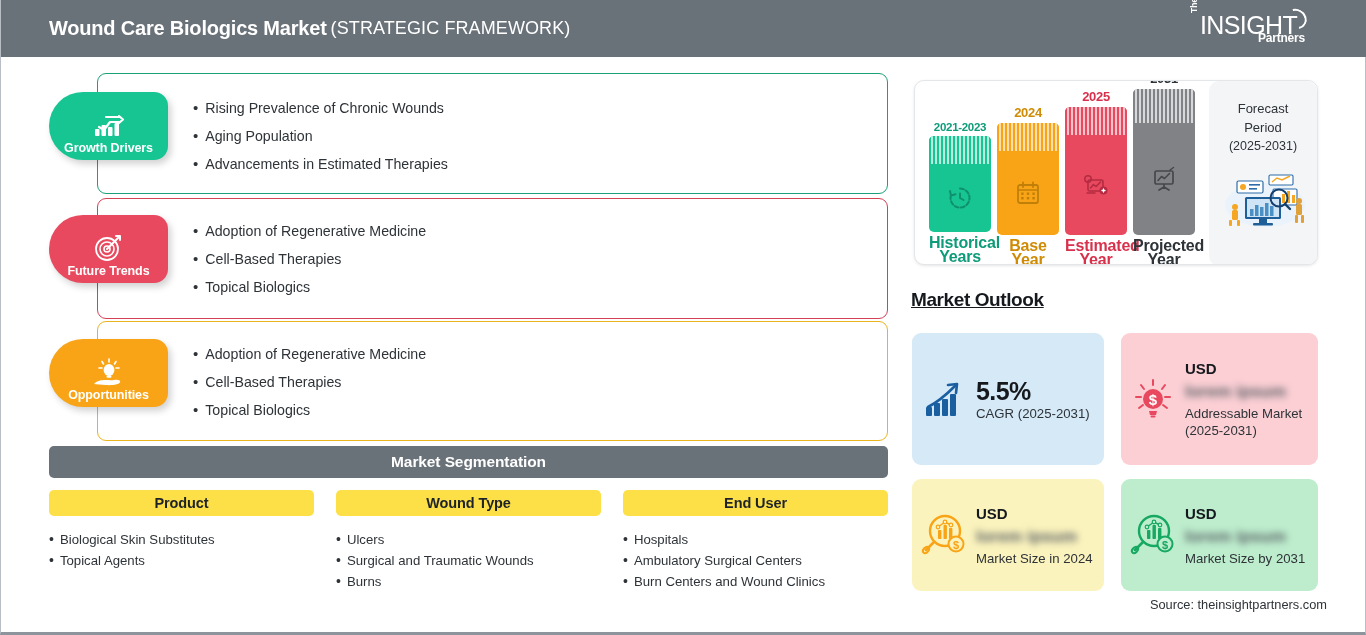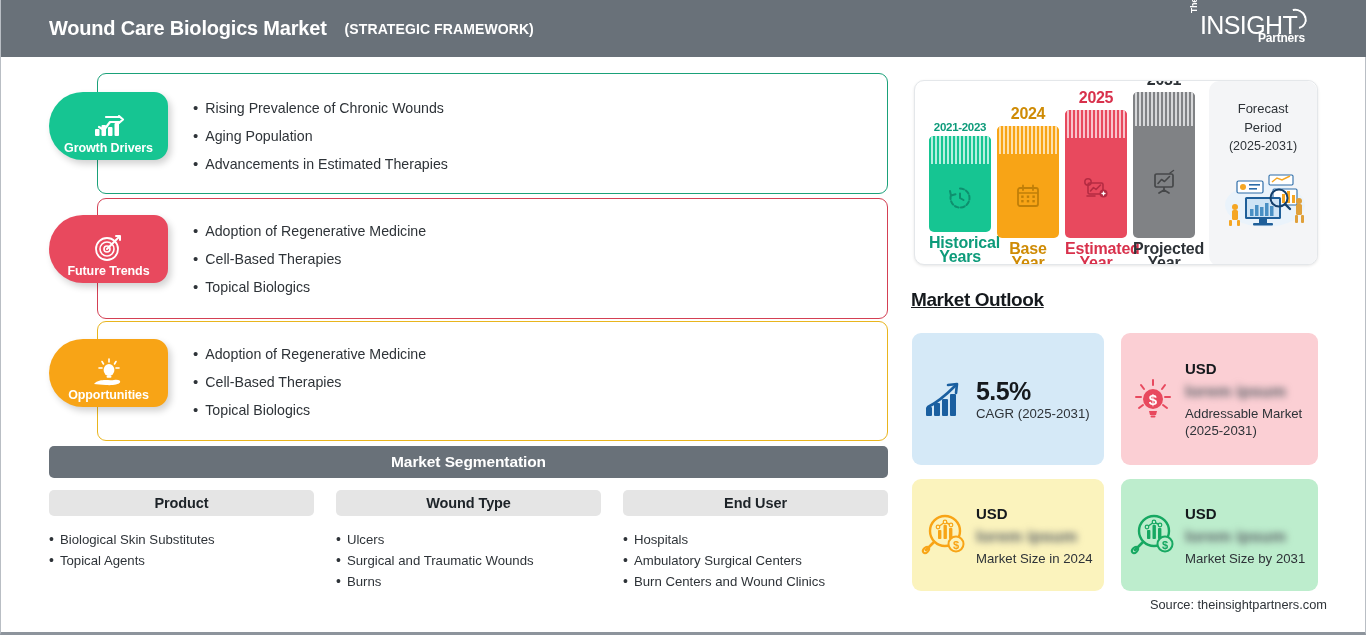--- a/index.html
+++ b/index.html
@@ -26,24 +26,24 @@
     display: flex; align-items: center;
   }
   .header-title {
     margin-left: 48px;
     color: #ffffff;
     font-size: 20px;
     font-weight: bold;
     letter-spacing: -0.2px;
   }
   .header-sub {
-    margin-left: 18px;
+    margin-left: 4px;
     color: #ffffff;
-    font-size: 14px;
-    font-weight: bold;
+    font-size: 18px;
+    font-weight: normal;
     letter-spacing: 0.1px;
   }
   .logo {
     position: absolute; right: 58px; top: 11px;
     width: 120px; height: 38px;
     color: #ffffff;
   }
   .logo-the {
     position: absolute; left: 0; top: 2px;
     font-size: 8.5px; font-weight: bold;
@@ -123,21 +123,21 @@
     background: #697179; border-radius: 5px;
     color: #ffffff; font-size: 15.5px; font-weight: bold;
     display: flex; align-items: center; justify-content: center;
     letter-spacing: -0.1px;
   }
   .seg-col { position: absolute; top: 433px; }
   .seg-col.c0 { left: 48px;  width: 265px; }
   .seg-col.c1 { left: 335px; width: 265px; }
   .seg-col.c2 { left: 622px; width: 265px; }
   .seg-head {
-    height: 26px; background: #e5e5e5; border-radius: 5px;
+    height: 26px; background: #fde047; border-radius: 5px;
     display: flex; align-items: center; justify-content: center;
     font-size: 14.5px; font-weight: bold; color: #1d2328;
     letter-spacing: -0.1px;
   }
   .seg-list { margin-top: 13px; }
   .seg-item {
     font-size: 13.2px; color: #2e3338; line-height: 21px;
     white-space: nowrap;
   }
   .seg-item::before { content: "\2022"; margin-right: 6px; font-size: 14px; }
@@ -150,21 +150,21 @@
     width: 404px; height: 185px;
     background: #ffffff;
     border: 1px solid #e4e7ea;
     border-radius: 10px;
     box-shadow: 0 1px 3px rgba(0,0,0,0.10);
     overflow: hidden;
   }
   .tl-bars { position: absolute; left: 14px; top: 0; width: 280px; height: 185px; }
   .tl-bar-wrap { position: absolute; width: 62px; }
   .tl-year {
-    text-align: center; font-size: 16px; font-weight: bold;
+    text-align: center; font-size: 13px; font-weight: bold;
     margin-bottom: 3px; letter-spacing: -0.3px;
   }
   .tl-bar {
     width: 62px; border-radius: 5px; position: relative; overflow: hidden;
   }
   .tl-hatch { width: 100%; height: 28px; }
   .tl-solid {
     width: 100%; display: flex; align-items: center; justify-content: center;
   }
   .tl-caption {

